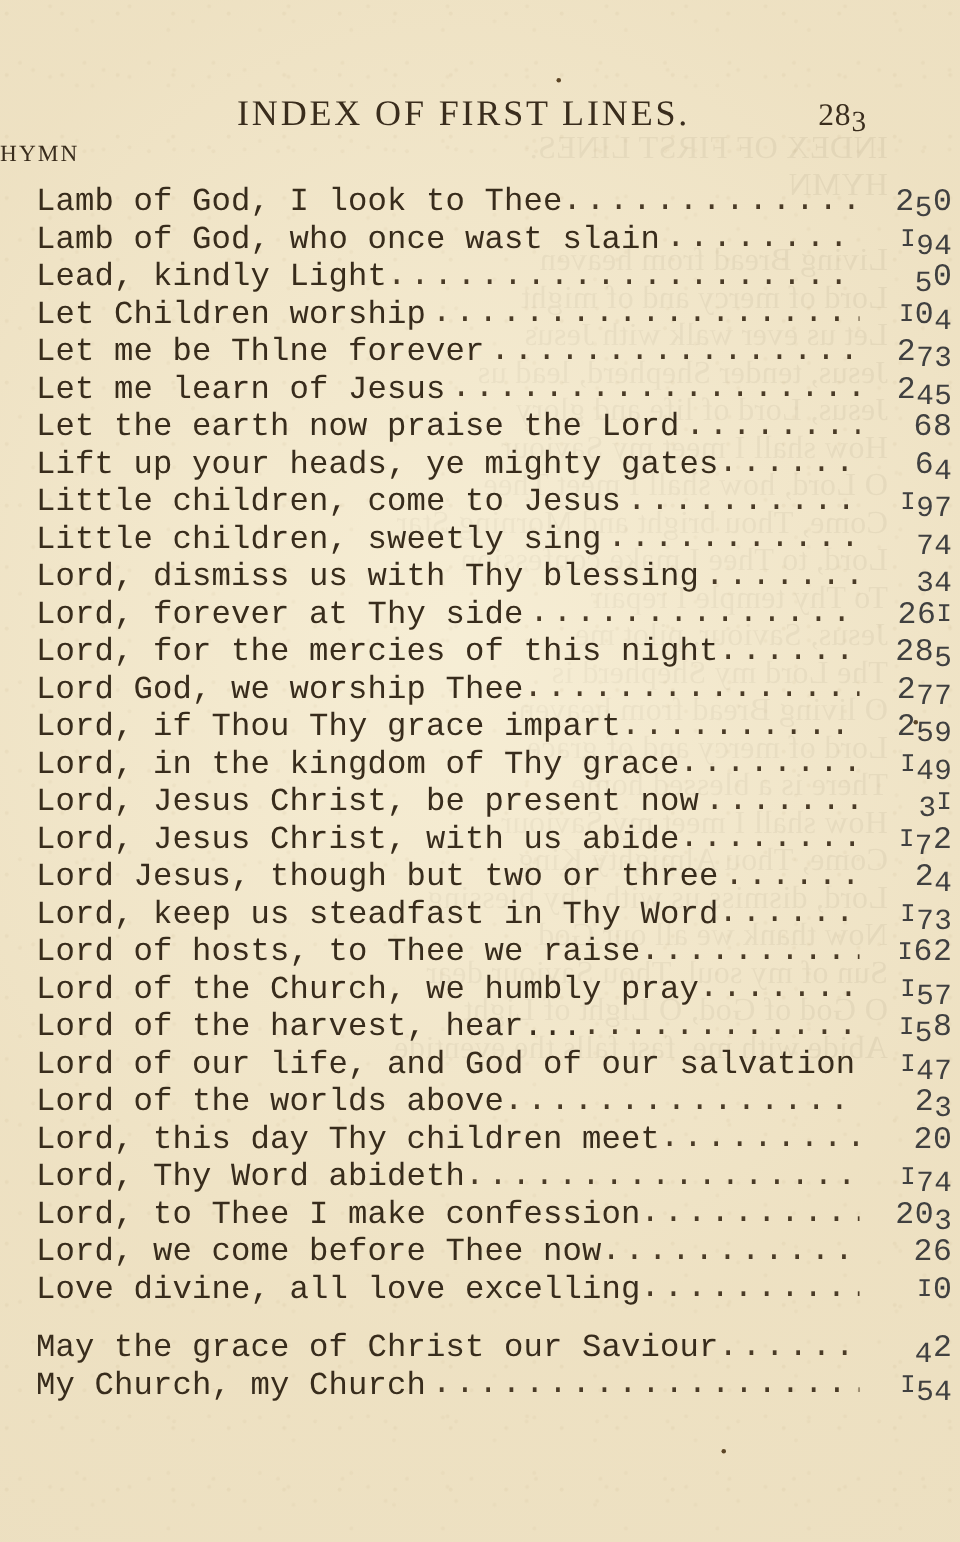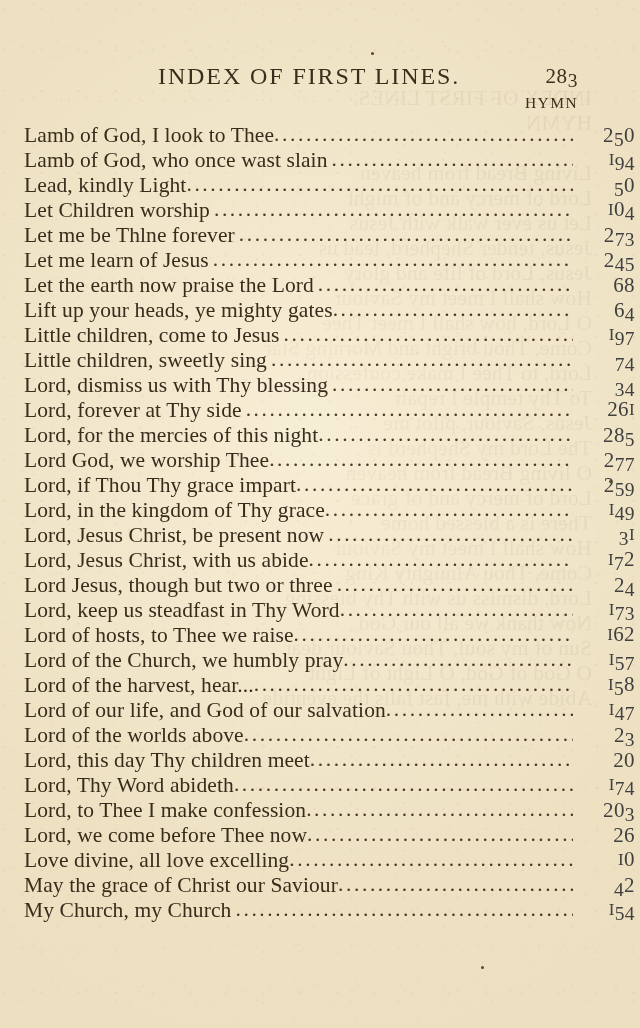--- a/index.html
+++ b/index.html
@@ -85,45 +85,45 @@
     text-align: right;
     font-size: 21px;
     letter-spacing: .6px;
     color: #3a2d1d;
   }
   #hymn-label {
     position: absolute;
     left: 0;
     width: 578px;
     top: 31px;
-    text-align: right;
     font-size: 15.5px;
     letter-spacing: 1.4px;
     color: #3a2d1d;
   }
 
   
   #index-list {
     position: absolute;
     left: 24px;
     right: 0;
     top: 123px;
   }
   .entry {
     position: relative;
     display: flex;
-    align-items: flex-end;
+    align-items: flex-start;
     height: 25px;
     font-size: 21.5px;
     line-height: 25px;
     letter-spacing: .1px;
     color: #382c1c;
     white-space: nowrap;
-  }
-  .entry.section-break { }
+    font-family: Liberation Mono, monospace;
+  }
+  .entry.section-break { margin-top: 14px; }
 
   .entry-text { flex: 0 0 auto; }
 
   .entry-leader {
     flex: 1 1 auto;
     overflow: hidden;
     min-width: 0;
     position: relative;
     top: -1px;
     margin-left: 4px;

